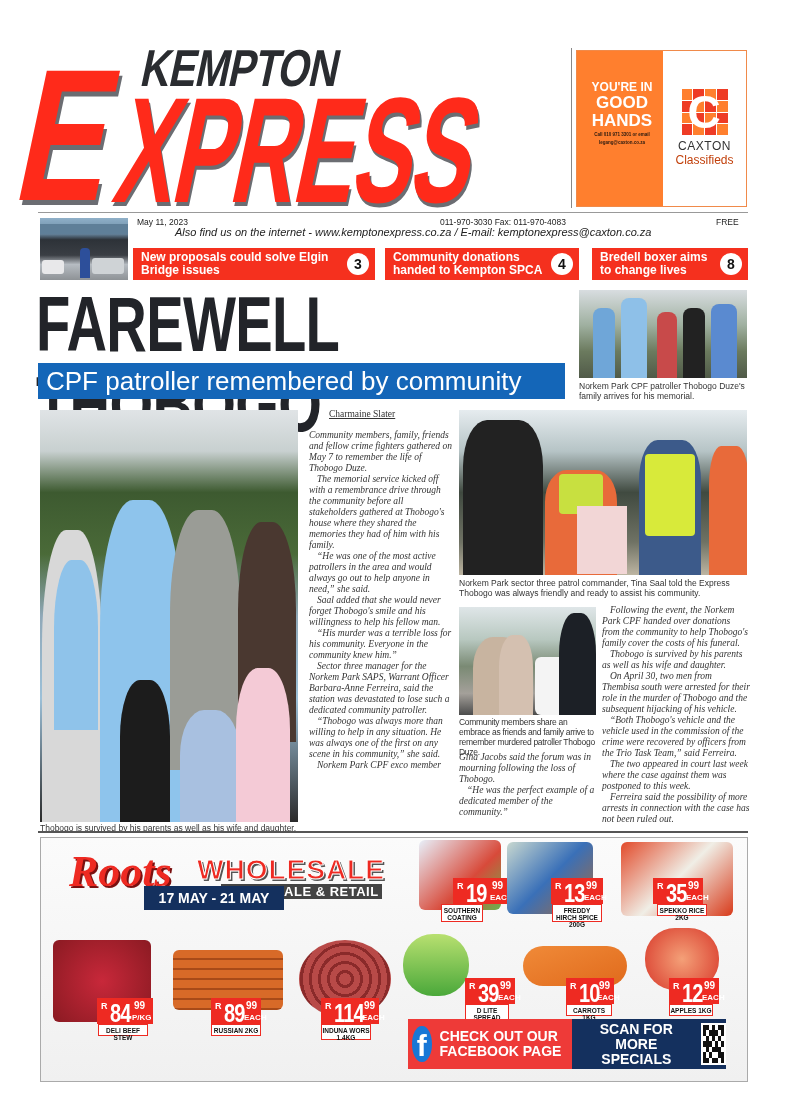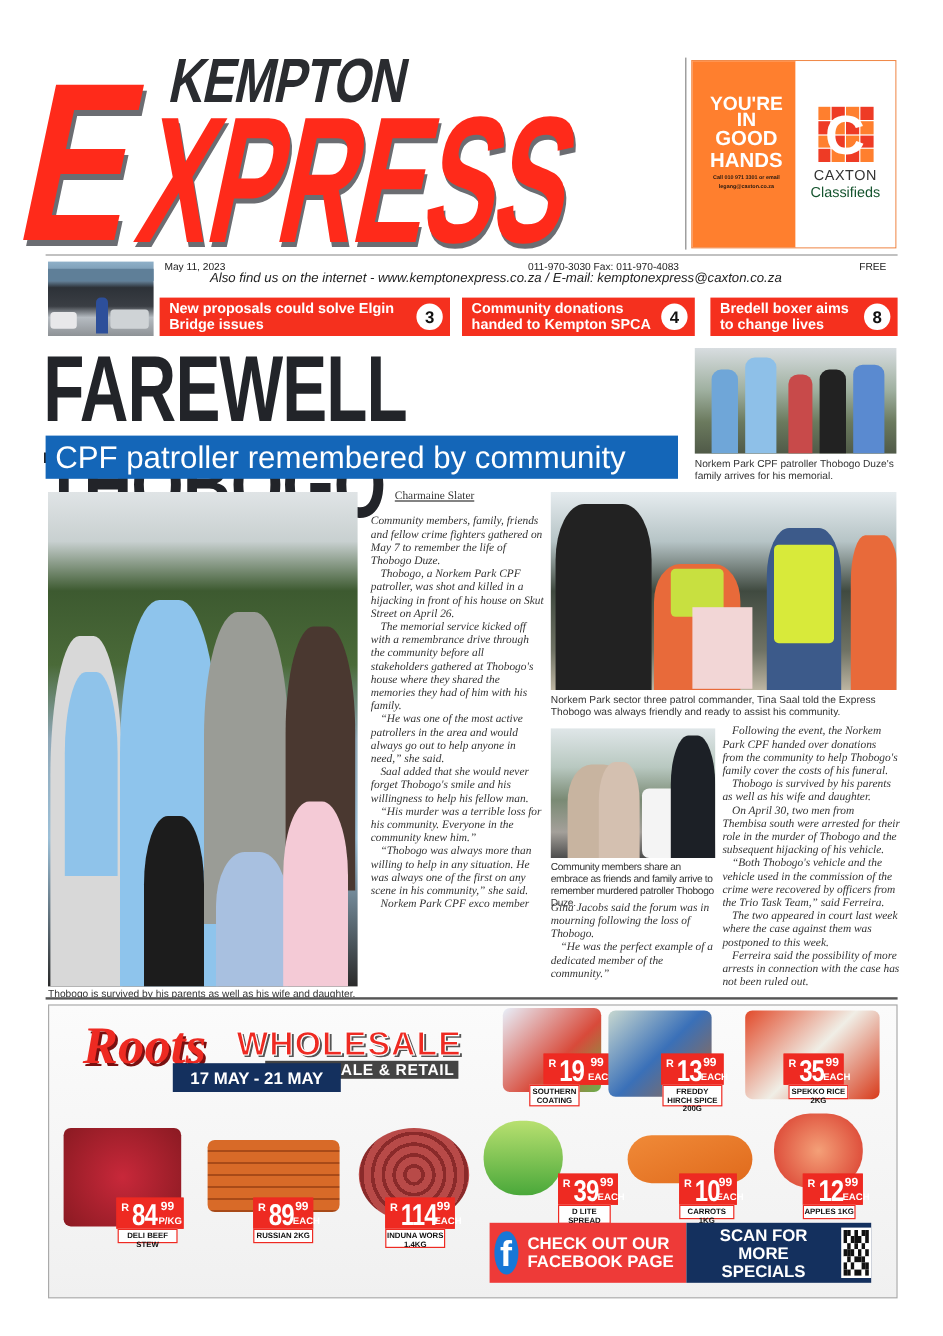--- a/index.html
+++ b/index.html
@@ -9,29 +9,29 @@
   
   .masthead { left: 38px; top: 42px; width: 520px; height: 170px; }
   .big-e { position: absolute; left: 2px; top: 18px; font-family: "Liberation Sans", sans-serif; font-weight: bold; font-size: 188px; line-height: 150px; color: #ff2a1a; transform: skewX(-12deg) scaleX(0.72); transform-origin: left top; text-shadow: 5px 5px 0 #6b6d72; letter-spacing: -4px; }
   .kempton { position: absolute; left: 110px; top: 0px; font-weight: bold; font-size: 52px; line-height: 52px; color: #2a2c30; transform: skewX(-12deg) scaleX(0.78); transform-origin: left top; letter-spacing: -1px; }
   .xpress { position: absolute; left: 96px; top: 48px; font-weight: bold; font-size: 150px; line-height: 120px; color: #ff2a1a; transform: skewX(-12deg) scaleX(0.6); transform-origin: left top; text-shadow: 4px 4px 0 #6b6d72; letter-spacing: -3px; }
 
   
   .ad-divider { left: 571px; top: 48px; width: 1px; height: 160px; background: #888; }
   .caxton { left: 576px; top: 50px; width: 171px; height: 157px; border: 1px solid #f08a4a; display: flex; }
   .cax-left { width: 86px; background: #ff7f2e; color: #fff; padding: 30px 4px 0 8px; text-align: center; }
-  .cax-left .t1 { font-size: 16px; font-weight: bold; line-height: 13px; }
+  .cax-left .t1 { font-size: 12px; font-weight: bold; line-height: 13px; }
   .cax-left .t2 { font-size: 17px; font-weight: bold; line-height: 18px; }
   .cax-left .t3 { font-size: 4.5px; line-height: 6px; color: #2a1a10; font-weight: bold; margin-top: 2px; }
   .cax-right { flex: 1; background: #fff; display: flex; flex-direction: column; align-items: center; padding-top: 38px; }
   .cax-grid { width: 46px; height: 46px; display: grid; grid-template-columns: repeat(4, 1fr); gap: 1px; position: relative; }
   .cax-grid span { display: block; }
   .cax-c { position: absolute; left: 6px; top: 0; font-size: 46px; line-height: 46px; font-weight: bold; color: #fff; }
   .cax-name { font-size: 12px; color: #333; margin-top: 4px; letter-spacing: 0.5px; }
-  .cax-sub { font-size: 12px; color: #14532d; }
+  .cax-sub { font-size: 12px; color: #c2410c; }
 
   
   .hr-top { left: 38px; top: 212px; width: 710px; height: 1px; background: #999; }
   .thumb { left: 40px; top: 218px; width: 88px; height: 62px; background: linear-gradient(180deg,#8fb0c8 0%,#6a8aa4 25%,#2d3238 35%,#3a3e44 60%,#b6bcc2 75%,#8e9296 100%); }
   .thumb .bridge { position:absolute; left:0; top:6px; width:88px; height:10px; background:#5f7f98; }
   .thumb .car1 { position:absolute; left:2px; top:42px; width:22px; height:14px; background:#e8e8ea; border-radius:3px; }
   .thumb .car2 { position:absolute; left:52px; top:40px; width:32px; height:16px; background:#cfd3d6; border-radius:3px; }
   .thumb .man { position:absolute; left:40px; top:30px; width:10px; height:30px; background:#2d4f9a; border-radius:4px 4px 0 0; }
   .date { left: 137px; top: 217px; font-size: 8.5px; color: #222; }
   .phones { left: 440px; top: 217px; font-size: 8.5px; color: #222; }
@@ -186,25 +186,25 @@
   <div class="fig" style="left:130px;top:100px;width:70px;height:260px;background:#9a9c96"></div>
   <div class="fig" style="left:198px;top:112px;width:58px;height:220px;background:#4a3830"></div>
   <div class="fig" style="left:140px;top:300px;width:60px;height:112px;background:#a8c0e0"></div>
   <div class="fig" style="left:196px;top:258px;width:54px;height:154px;background:#f4cad6"></div>
 </div>
 <div class="abs main-caption">Thobogo is survived by his parents as well as his wife and daughter.</div>
 
 <div class="abs byline">Charmaine Slater</div>
 <div class="abs col col1">
   <p class="noind">Community members, family, friends and fellow crime fighters gathered on May 7 to remember the life of Thobogo Duze.</p>
-  <p>Thobogo, a Norkem Park CPF patroller, was shot and killed in a hijacking in front of his house on Skut Street on April 26.</p>
   <p>The memorial service kicked off with a remembrance drive through the community before all stakeholders gathered at Thobogo's house where they shared the memories they had of him with his family.</p>
   <p>“He was one of the most active patrollers in the area and would always go out to help anyone in need,” she said.</p>
   <p>Saal added that she would never forget Thobogo's smile and his willingness to help his fellow man.</p>
   <p>“His murder was a terrible loss for his community. Everyone in the community knew him.”</p>
+  <p>Sector three manager for the Norkem Park SAPS, Warrant Officer Barbara-Anne Ferreira, said the station was devastated to lose such a dedicated community patroller.</p>
   <p>“Thobogo was always more than willing to help in any situation. He was always one of the first on any scene in his community,” she said.</p>
   <p>Norkem Park CPF exco member</p>
 </div>
 
 <div class="abs photo-right">
   <div class="fig" style="left:4px;top:10px;width:80px;height:155px;background:#222"></div>
   <div class="fig" style="left:86px;top:60px;width:72px;height:105px;background:#e86a3a"></div>
   <div class="fig" style="left:100px;top:64px;width:44px;height:40px;background:#c8e040;border-radius:4px"></div>
   <div class="fig" style="left:118px;top:96px;width:50px;height:68px;background:#f2d6d6;border-radius:0"></div>
   <div class="fig" style="left:180px;top:30px;width:62px;height:135px;background:#3c5a8a"></div>

